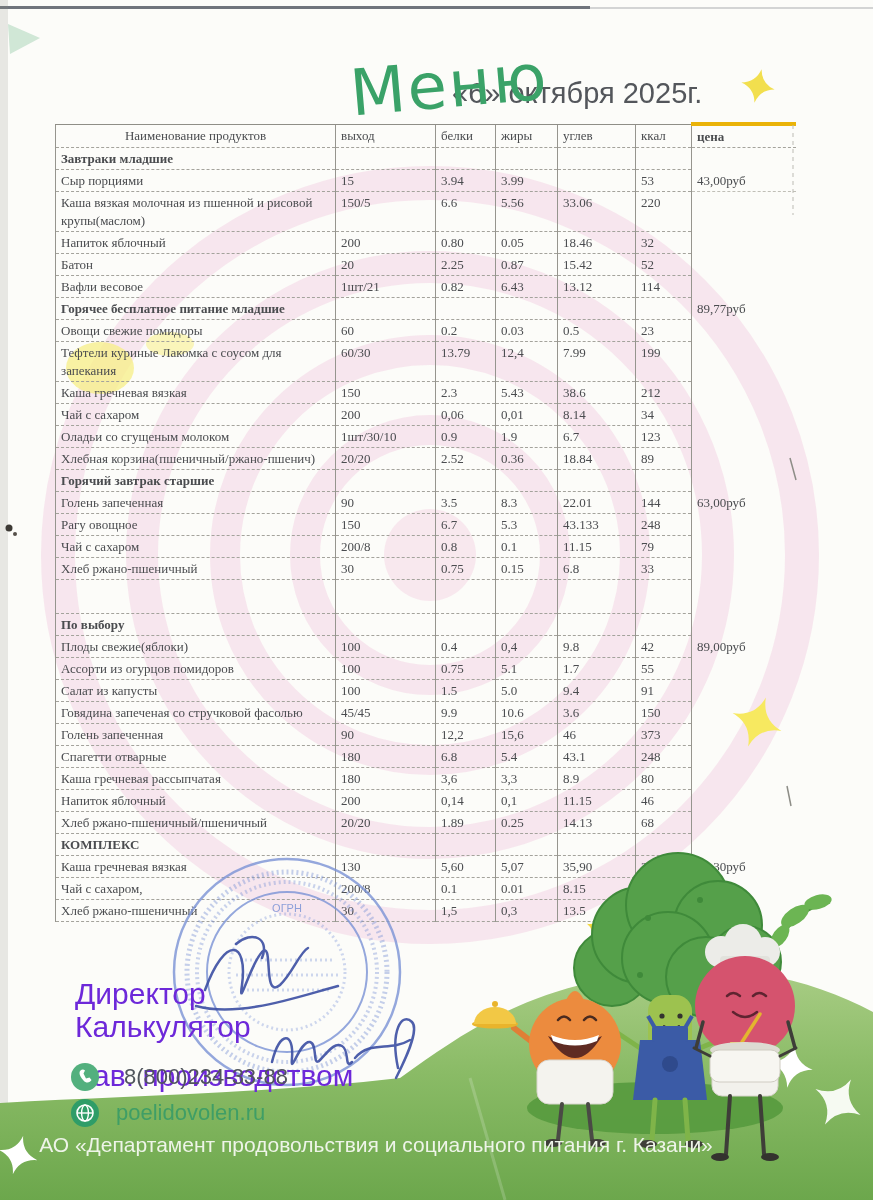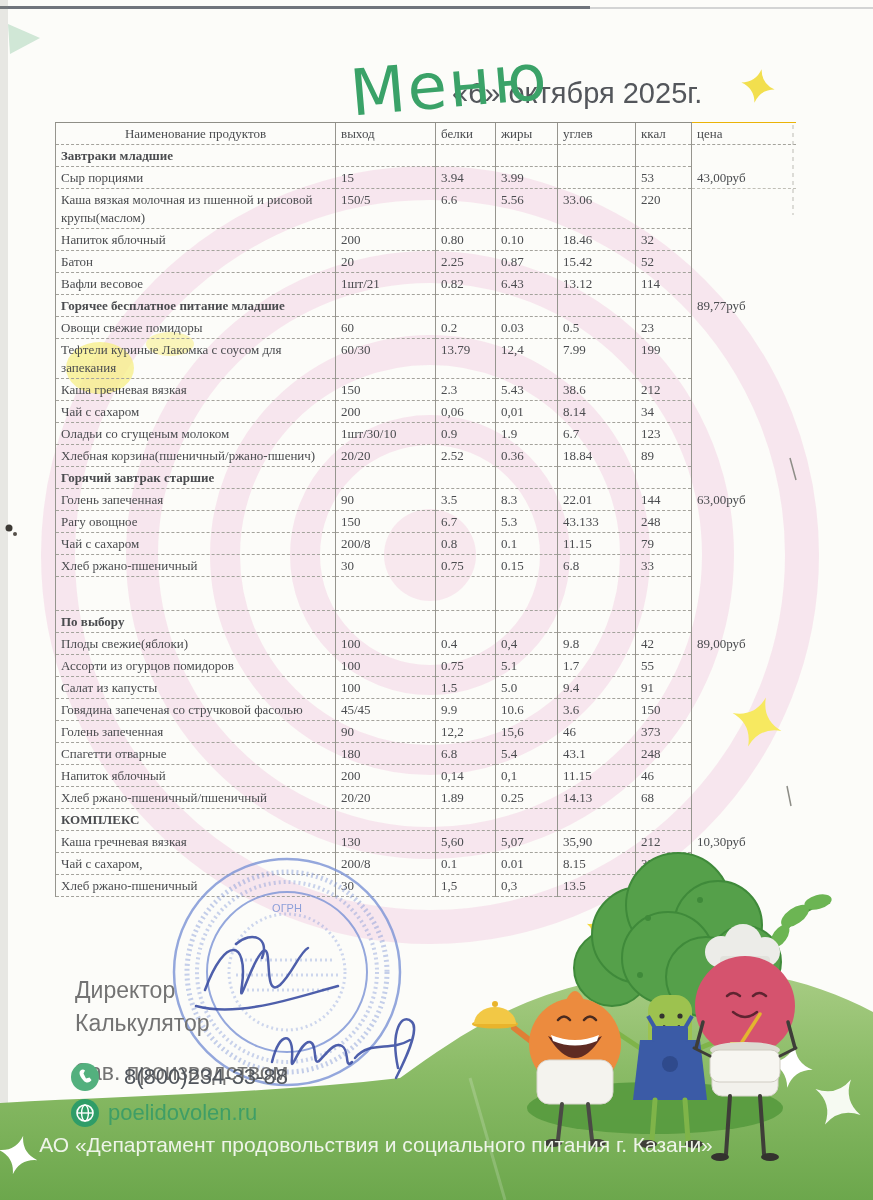--- a/index.html
+++ b/index.html
@@ -19,31 +19,31 @@
   
   table.menu{border-collapse:collapse;table-layout:fixed;width:740px;
       font-size:13px;line-height:18px;color:#4a4c4f;}
   col.c-name{width:280px;} col.c-out{width:100px;} col.c-prot{width:60px;}
   col.c-fat{width:62px;} col.c-carb{width:78px;} col.c-kcal{width:56px;} col.c-price{width:104px;}
   td{border-left:1px solid #96958e;border-top:1px dashed #a4a39c;
      padding:2px 5px 1px 5px;vertical-align:top;overflow:hidden;}
   tr.hdr td{border-top:1px solid #8f8e87;}
   tr.hdr td.name{text-align:center;}
   td.price{border-top:none;border-right:none;}
-  tr.hdr td.price{border-top:1px solid #eab308;border-bottom:1px dashed #a4a39c;}
+  tr.hdr td.price{border-top:4px solid #eab308;border-bottom:1px dashed #a4a39c;font-weight:bold;}
   tr.item td.first-price{border-bottom:1px dashed #c0bfb7;}
   tbody tr:last-child td{border-bottom:1px dashed #a4a39c;}
   tbody tr:last-child td.price{border-bottom:none;}
   tr.section td.name{font-weight:bold;margin-left:28px;}
   tr.empty td{height:30px;}
   
-  .role{left:75px;font-family:"Liberation Sans",sans-serif;font-size:23px;color:#737373;}
+  .role{left:75px;font-family:"Liberation Sans",sans-serif;font-size:30px;color:#6d28d9;}
   #role-0{top:977px;} #role-1{top:1010px;} #role-2{top:1043px;margin-top:16px;}
   #phone-row{left:70px;top:1062px;display:flex;align-items:center;gap:24px;}
-  #site-row{left:70px;top:1098px;display:flex;align-items:center;gap:8px;}
+  #site-row{left:70px;top:1098px;display:flex;align-items:center;gap:16px;}
   #phone-text{font-family:"Liberation Sans",sans-serif;font-size:22px;color:#50555c;}
   #site-text{font-family:"Liberation Sans",sans-serif;font-size:22px;color:#3f9e66;}
   
   #footer-org{left:0;top:1133px;width:752px;text-align:center;z-index:7;
       font-family:"Liberation Sans",sans-serif;font-size:21px;color:#eef4e8;}
 </style>
 </head>
 <body>
 
 <div id="page">
@@ -110,21 +110,21 @@
             <td class="protein">6.6</td>
             <td class="fat">5.56</td>
             <td class="carb">33.06</td>
             <td class="kcal">220</td>
             <td class="price"></td>
           </tr>
           <tr class="item">
             <td class="name">Напиток яблочный</td>
             <td class="out">200</td>
             <td class="protein">0.80</td>
-            <td class="fat">0.10</td>
+            <td class="fat">0.05</td>
             <td class="carb">18.46</td>
             <td class="kcal">32</td>
             <td class="price"></td>
           </tr>
           <tr class="item">
             <td class="name">Батон</td>
             <td class="out">20</td>
             <td class="protein">2.25</td>
             <td class="fat">0.87</td>
             <td class="carb">15.42</td>
@@ -311,20 +311,29 @@
             <td class="kcal">373</td>
             <td class="price"></td>
           </tr>
           <tr class="item">
             <td class="name">Спагетти отварные</td>
             <td class="out">180</td>
             <td class="protein">6.8</td>
             <td class="fat">5.4</td>
             <td class="carb">43.1</td>
             <td class="kcal">248</td>
+            <td class="price"></td>
+          </tr>
+          <tr class="item">
+            <td class="name">Каша гречневая рассыпчатая</td>
+            <td class="out">180</td>
+            <td class="protein">3,6</td>
+            <td class="fat">3,3</td>
+            <td class="carb">8.9</td>
+            <td class="kcal">80</td>
             <td class="price"></td>
           </tr>
           <tr class="item">
             <td class="name">Напиток яблочный</td>
             <td class="out">200</td>
             <td class="protein">0,14</td>
             <td class="fat">0,1</td>
             <td class="carb">11.15</td>
             <td class="kcal">46</td>
             <td class="price"></td>

